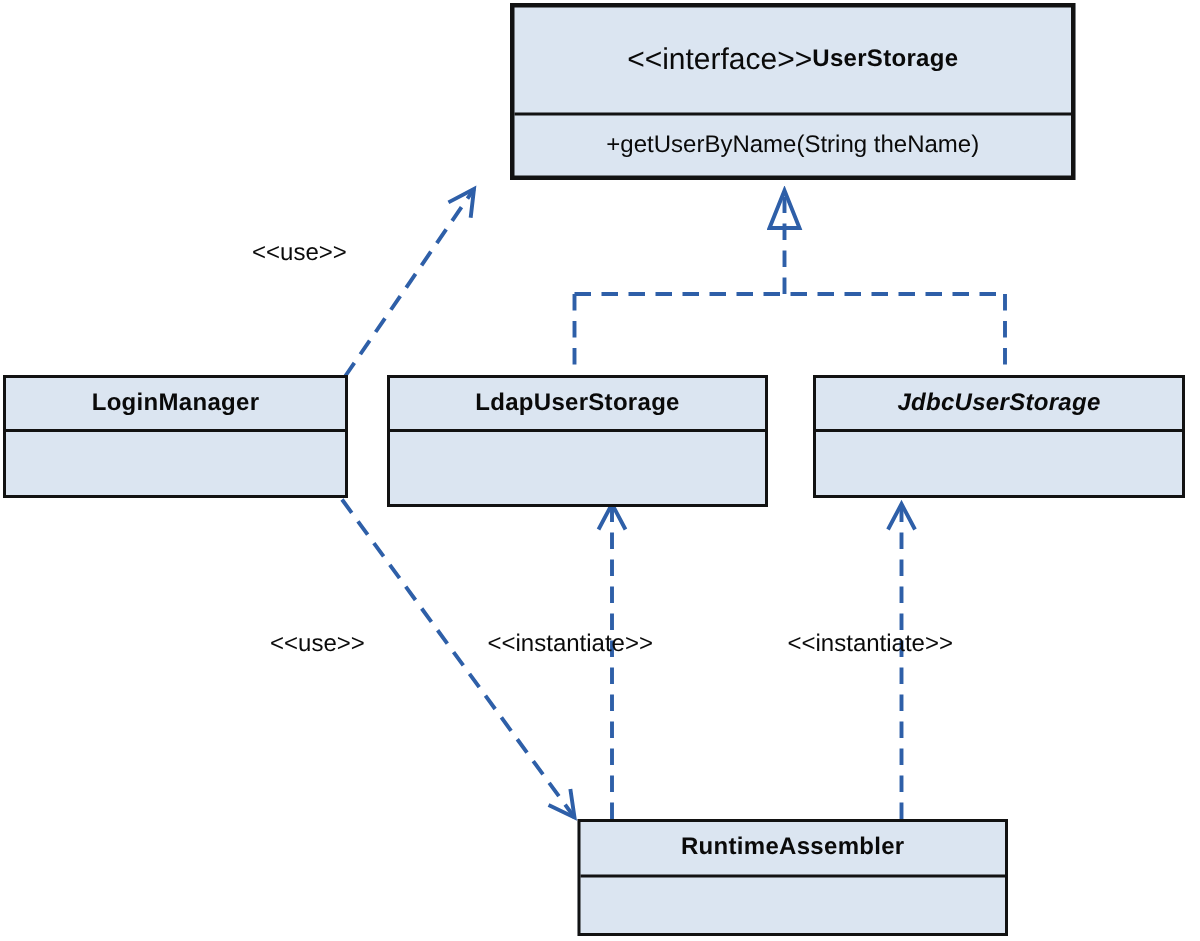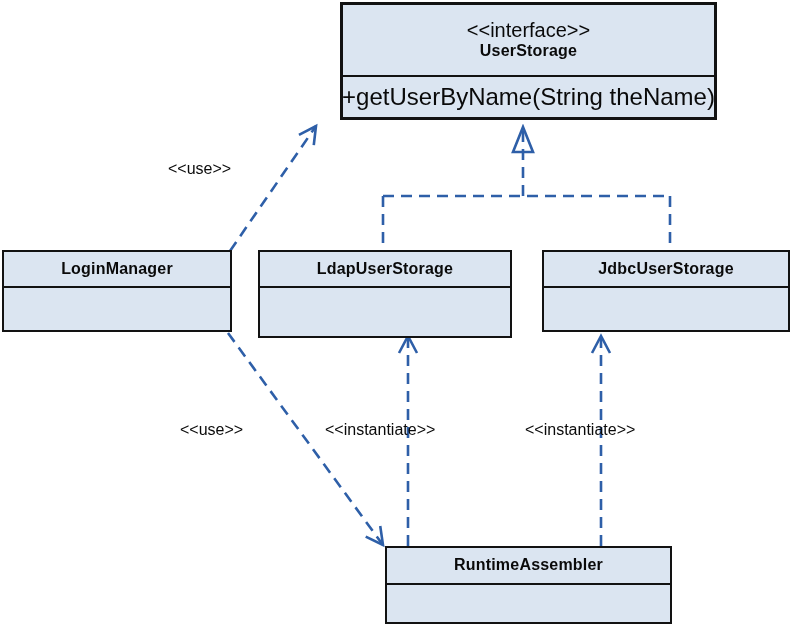--- a/index.html
+++ b/index.html
@@ -35,36 +35,35 @@
     box-sizing: border-box;
     background: var(--box-fill);
     border: 3px solid var(--box-border);
     display: flex;
     flex-direction: column;
   }
   .uml-class.thin { border-width: 2px; }
   .name-comp {
     box-sizing: border-box;
     display: flex;
-    flex-direction: column;
     align-items: center;
     justify-content: center;
     line-height: 1.15;
   }
   .method-comp {
     box-sizing: border-box;
     border-top: 2px solid var(--box-border);
     flex: 1;
     display: flex;
     align-items: center;
     justify-content: center;
   }
   .stereotype { font-size: 20px; font-weight: normal; }
   .class-name { font-size: 16px; font-weight: bold; letter-spacing: 0.2px; }
-  .method-text { font-size: 24px; white-space: nowrap; }
+  .method-text { font-size: 16px; white-space: nowrap; }
   .edge-label {
     position: absolute;
     font-size: 16px;
     text-align: left;
     white-space: nowrap;
   }
 </style>
 </head>
 <body>
 
@@ -111,21 +110,21 @@
     <div class="method-comp"></div>
   </div>
 
   <div class="uml-class thin" style="left:258px; top:250px; width:254px; height:88px;">
     <div class="name-comp" style="height:34px;">
       <div class="class-name">LdapUserStorage</div>
     </div>
     <div class="method-comp"></div>
   </div>
 
-  <div class="uml-class thin" style="left:542px; top:250px; width:248px; height:82px;">
+  <div class="uml-class thin" style="left:542px; top:250px; width:248px; height:82px;font-style:italic;">
     <div class="name-comp" style="height:34px;">
       <div class="class-name">JdbcUserStorage</div>
     </div>
     <div class="method-comp"></div>
   </div>
 
   <div class="uml-class thin" style="left:385px; top:546px; width:287px; height:78px;">
     <div class="name-comp" style="height:35px;">
       <div class="class-name">RuntimeAssembler</div>
     </div>

